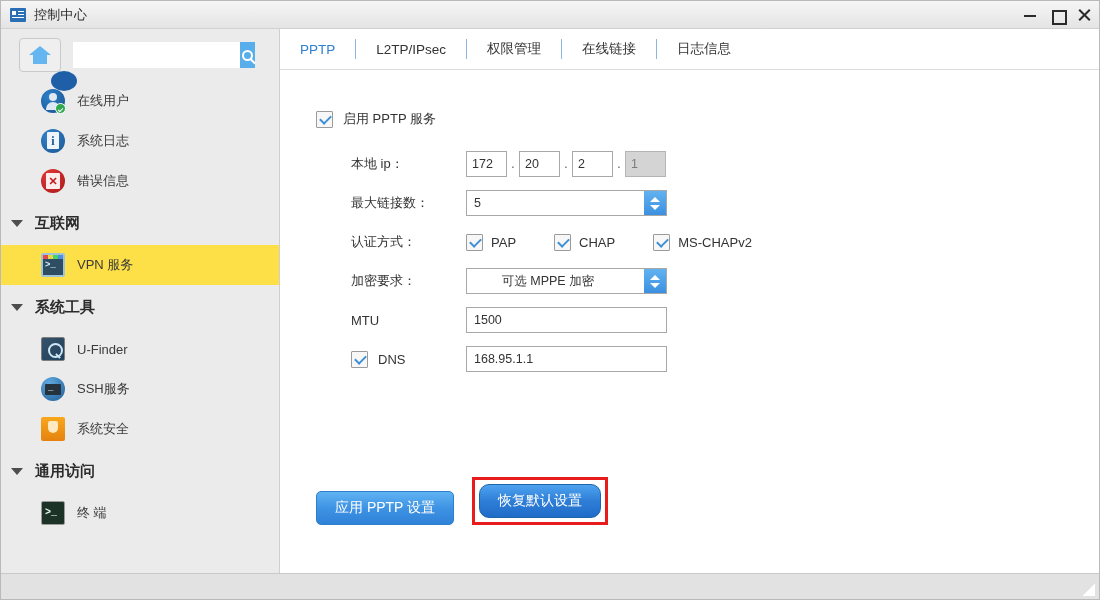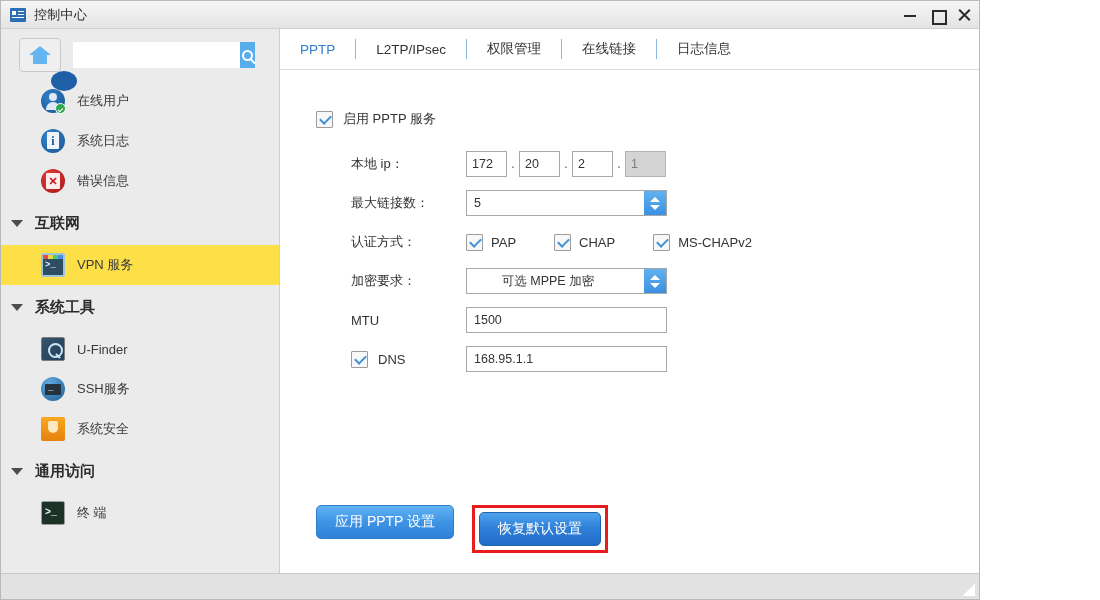--- a/index.html
+++ b/index.html
@@ -4,21 +4,21 @@
 <style>
   * { box-sizing: border-box; }
   html, body {
     margin: 0; padding: 0;
     width: 1100px; height: 600px;
     overflow: hidden;
     font-family: "Liberation Sans", "DejaVu Sans", sans-serif;
     background: #ffffff;
   }
   #app {
-    width: 980px; height: 600px;
+    width: 1100px; height: 600px;
     position: relative;
     border: 1px solid #b9b9b9;
     background: #ffffff;
     display: flex;
     flex-direction: column;
   }
 
   
   .titlebar {
     height: 28px;
@@ -401,22 +401,22 @@
   .auth-row { display:flex; align-items:center; gap: 0; }
   .auth-item { display:flex; align-items:center; margin-right: 38px; }
   .auth-item .lbl { font-size: 13px; color:#333; margin-left: 8px; white-space: nowrap; }
 
   .dns-label { font-size: 13px; color:#333333; margin-left: 10px; }
   .dns-left { width: 150px; flex:0 0 150px; display:flex; align-items:center; padding-left: 35px; }
 
   
   .footer {
     position: absolute;
-    left: 36px; bottom: 20px;
-    display: flex; align-items: flex-start;
+    left: 36px; bottom: 48px;
+    display: flex; align-items: flex-end;
   }
   .btn-primary {
     height: 34px;
     min-width: 120px;
     padding: 0 18px;
     border: 1px solid #2d7fc9;
     border-radius: 5px;
     background: linear-gradient(to bottom,#5fb3f2 0%,#3f93e4 50%,#2f82d8 100%);
     color: #ffffff;
     font-size: 14px;
@@ -428,21 +428,21 @@
     padding: 4px;
     margin-left: 18px;
     display: inline-flex;
     background: #ffffff;
   }
   .btn-restore {
     height: 34px;
     min-width: 120px;
     padding: 0 18px;
     border: 1px solid #1f63a8;
-    border-radius: 5px;
+    border-radius: 10px;
     background: linear-gradient(to bottom,#4ea3ef 0%,#2f7fd8 48%,#1f6cc8 100%);
     color: #ffffff;
     font-size: 14px;
     display: flex; align-items: center; justify-content: center;
     white-space: nowrap;
   }
 
   
   .statusbar {
     height: 26px; flex: 0 0 26px;

